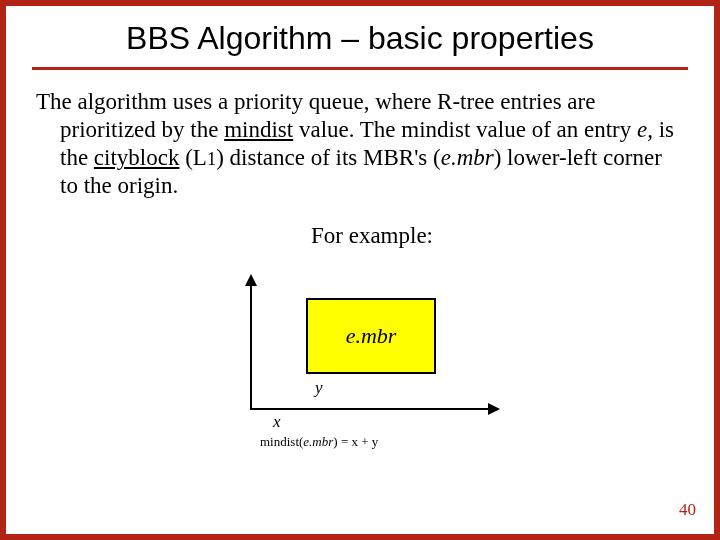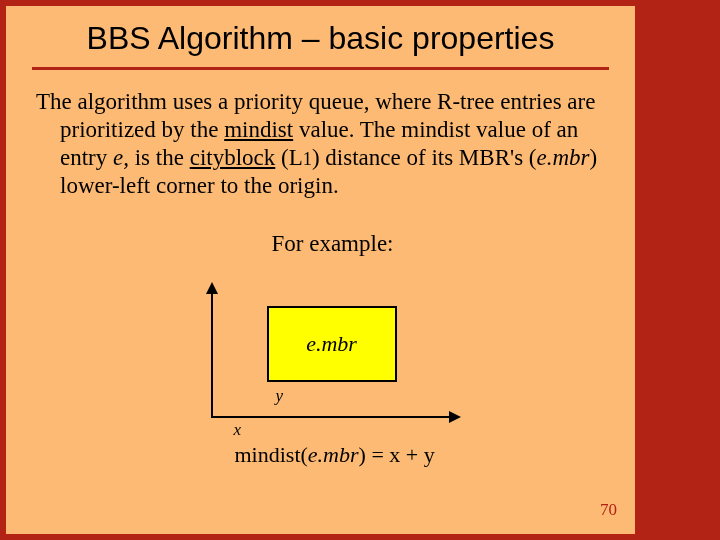--- a/index.html
+++ b/index.html
@@ -5,22 +5,22 @@
   * { box-sizing: border-box; margin: 0; padding: 0; }
   html, body { width: 720px; height: 540px; }
   body {
     background: #b22215;
     font-family: "Times New Roman", Times, serif;
     color: #000;
   }
   .slide {
     position: absolute;
     top: 6px; left: 6px;
-    width: 629px; height: 528px;
-    background: #fdba74;
+    width: 708px; height: 528px;
+    background: #ffffff;
   }
   .title {
     text-align: center;
     font-size: 32px;
     font-weight: normal;
     padding: 14px 20px 10px 20px;
     font-family: Arial, Helvetica, sans-serif;
   }
   .rule {
     margin: 0 26px 18px 26px;
@@ -28,21 +28,21 @@
     background: #b22215;
   }
   .body {
     padding: 0 30px 0 30px;
     font-size: 23px;
     line-height: 1.22;
   }
   .para {
     text-indent: -24px;
     padding-left: 24px;
-    margin-bottom: 30px;
+    margin-bottom: 22px;
   }
   .underline { text-decoration: underline; }
   .italic { font-style: italic; }
   .small { font-size: 0.8em; }
   .forex { padding-left: 24px; font-size: 23px; text-align: center; }
 
   .figure {
     position: relative;
     width: 300px;
     height: 180px;
@@ -95,22 +95,22 @@
     font-style: italic;
   }
   .xlabel {
     position: absolute;
     left: 63px; top: 138px;
     font-size: 17px;
     font-style: italic;
   }
   .formula {
     position: absolute;
-    left: 64px; top: 160px;
-    font-size: 22px;
+    left: 50px; top: 160px;
+    font-size: 13px;
     white-space: nowrap;
   }
   .pagenum {
     position: absolute;
     right: 18px; bottom: 14px;
     font-size: 17px;
     color: #b22215;
   }
 </style>
 </head>
@@ -135,14 +135,14 @@
     <div class="mbr">
       <span>e.mbr</span>
     </div>
     <div class="ylabel">y</div>
     <div class="xlabel">x</div>
     <div class="formula">
       <span>mindist(</span><span class="italic">e.mbr</span><span>) = x + y</span>
     </div>
   </div>
 
-  <div class="pagenum">70</div>
+  <div class="pagenum">40</div>
 </div>
 
 </body></html>

